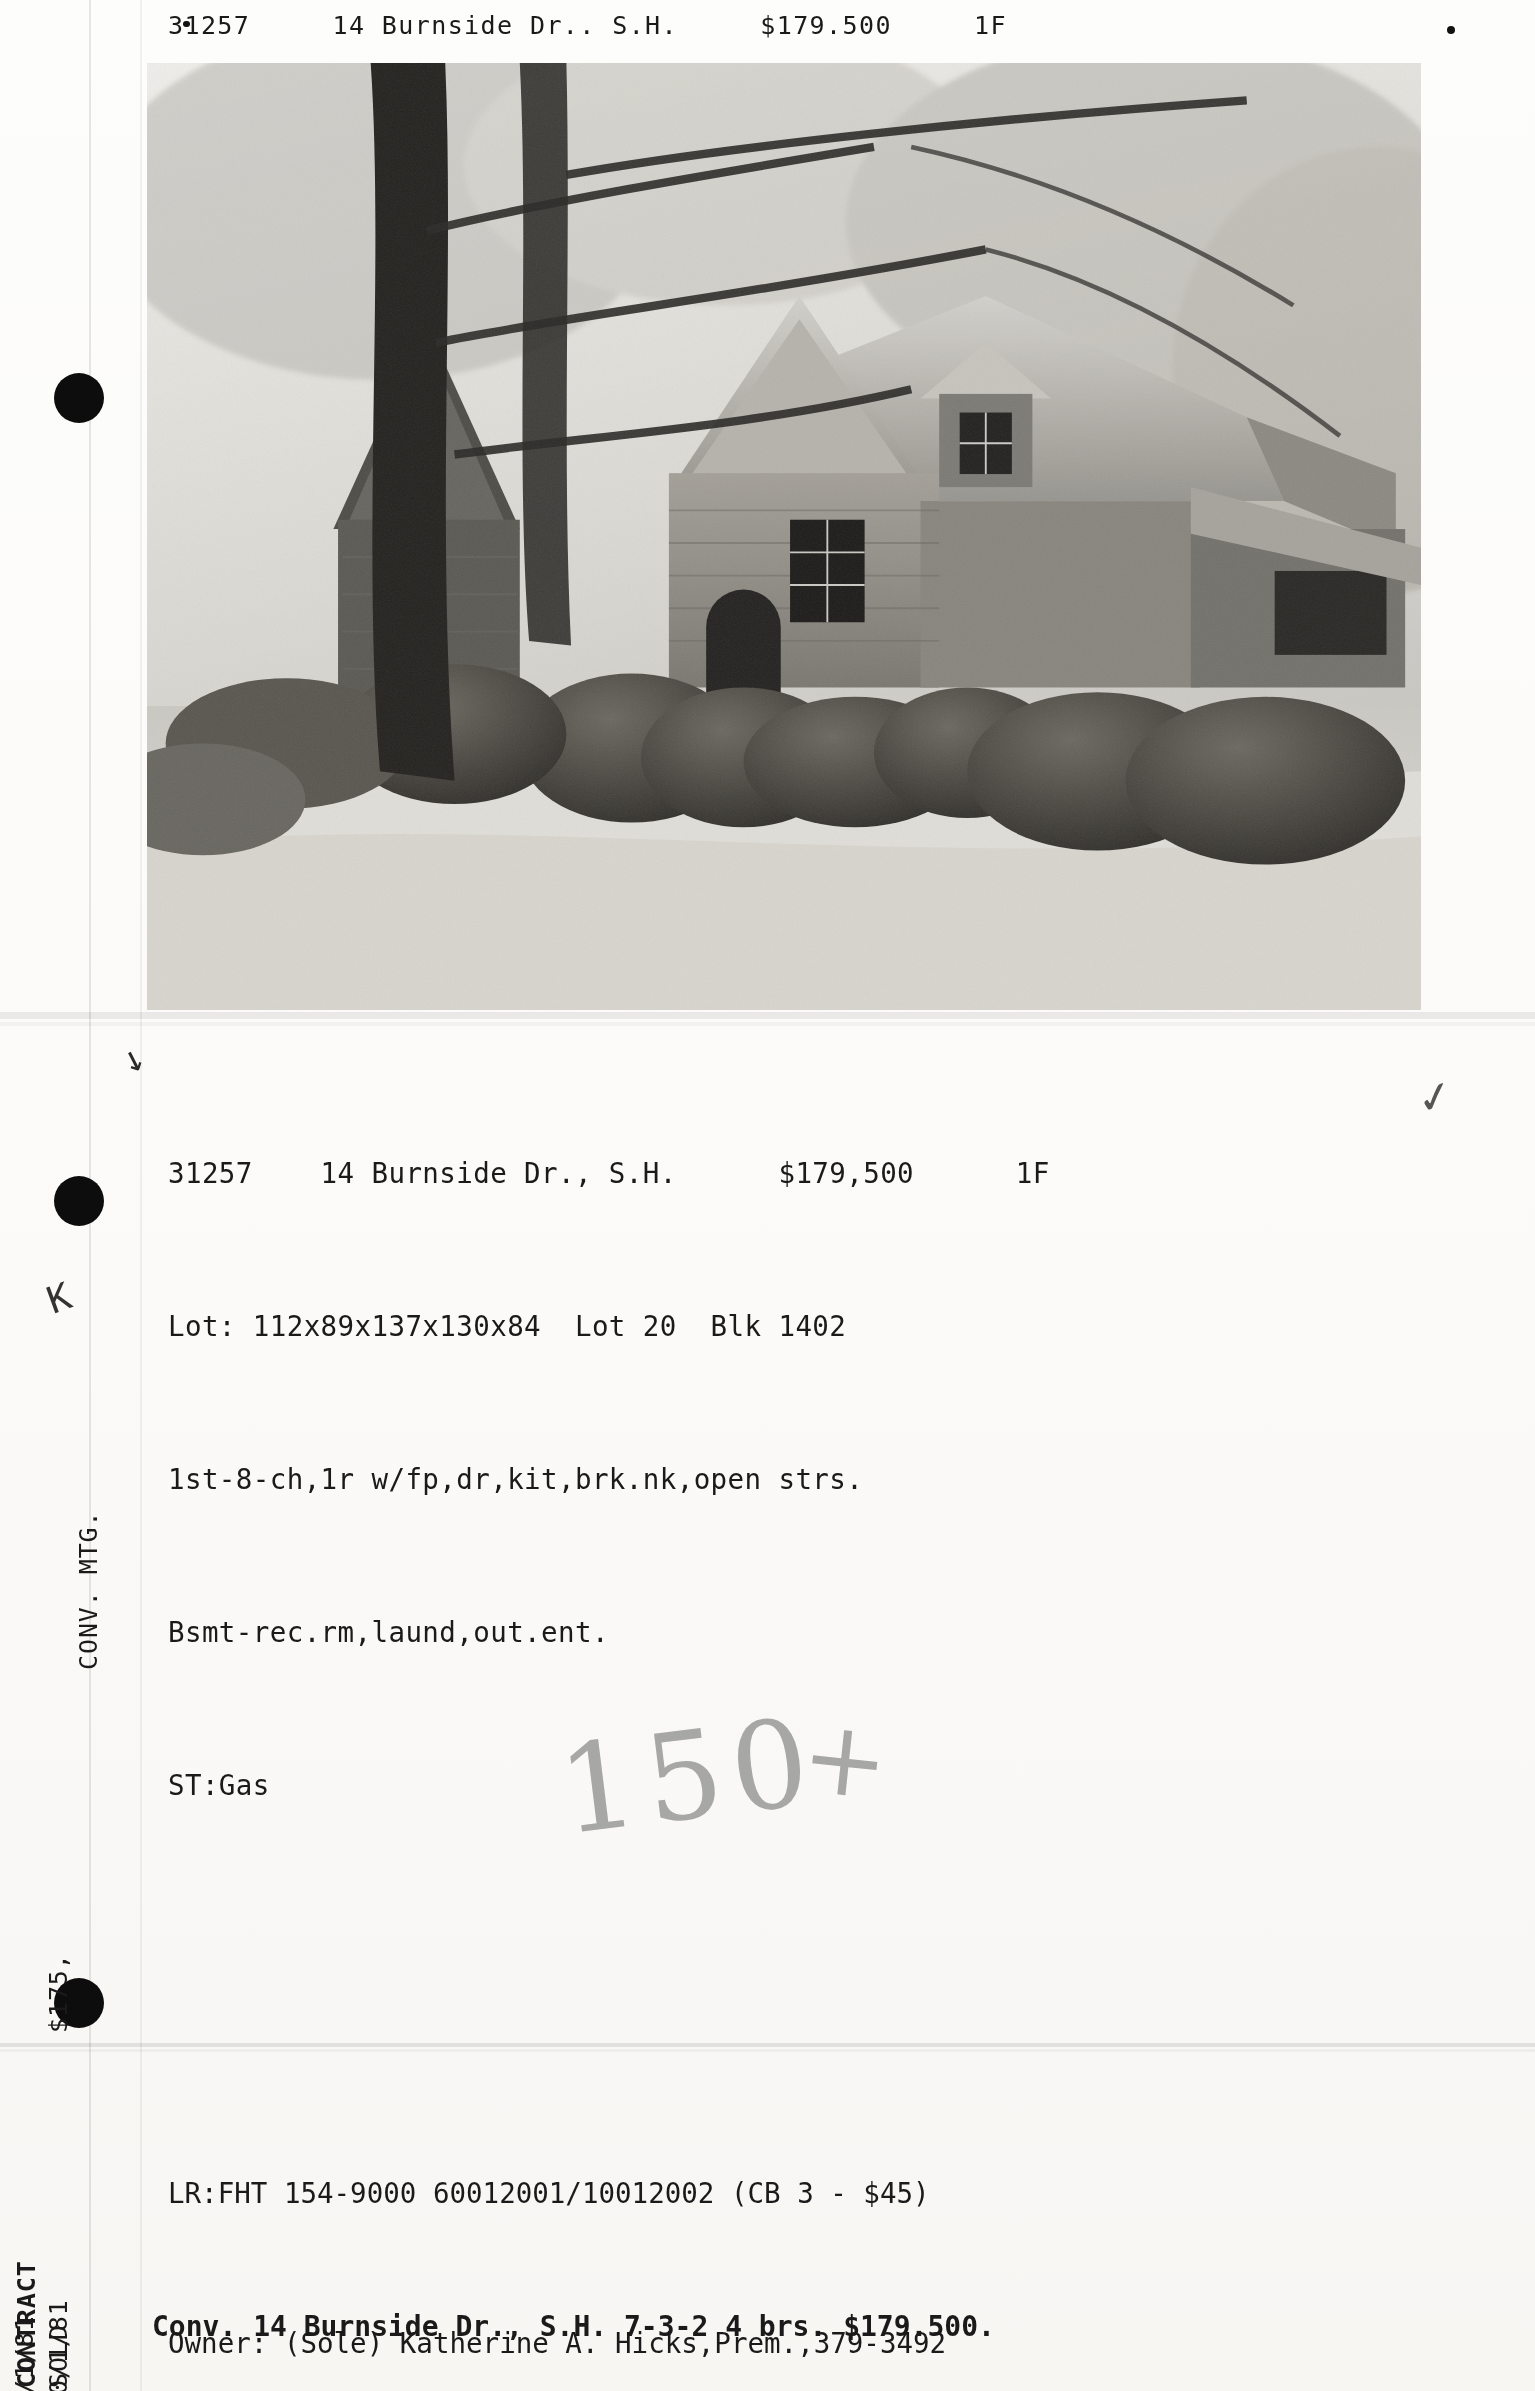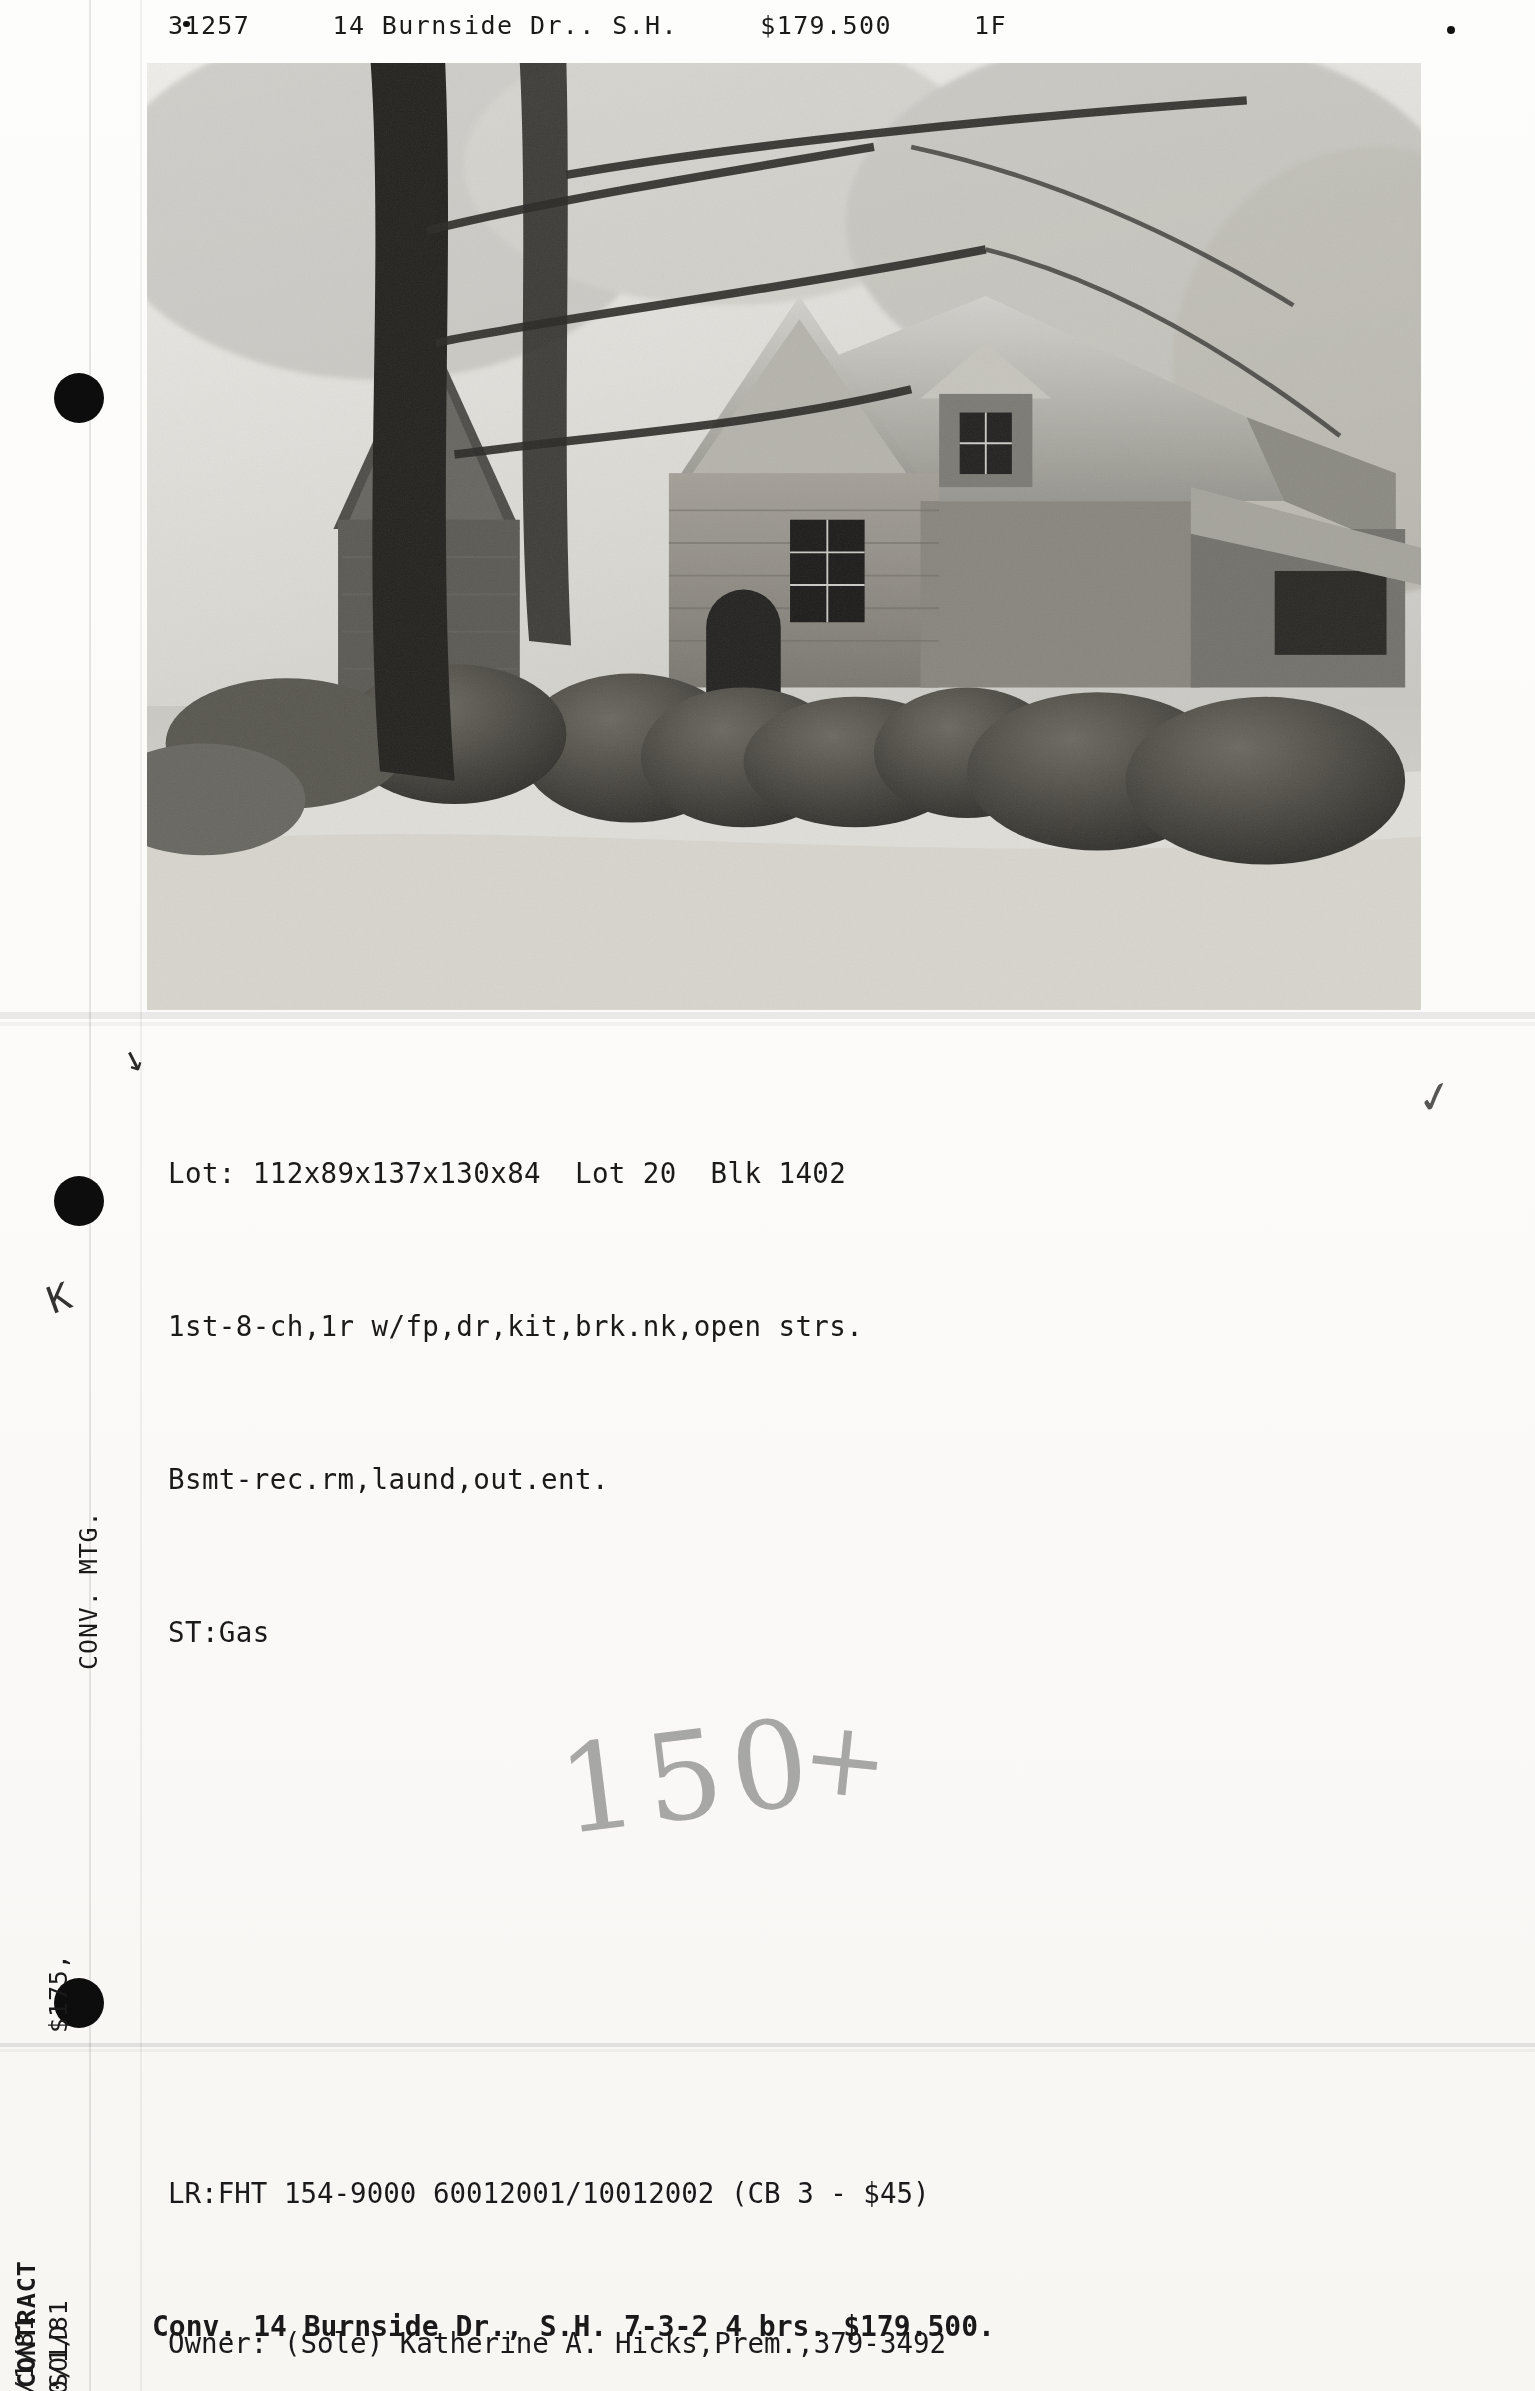--- a/index.html
+++ b/index.html
@@ -348,20 +348,21 @@
     </svg>
   </div>
 
   <div class="tick-arrow">↘</div>
 
   <div class="check-mark">✓</div>
 
   <div class="k-mark">K</div>
 
   <div class="listing">
+    <div>31257    14 Burnside Dr., S.H.      $179,500      1F</div>
     <div>Lot: 112x89x137x130x84  Lot 20  Blk 1402</div>
     <div>1st-8-ch,1r w/fp,dr,kit,brk.nk,open strs.</div>
     <div>Bsmt-rec.rm,laund,out.ent.</div>
     <div>ST:Gas</div>
     
     
     
     
     
   </div>

